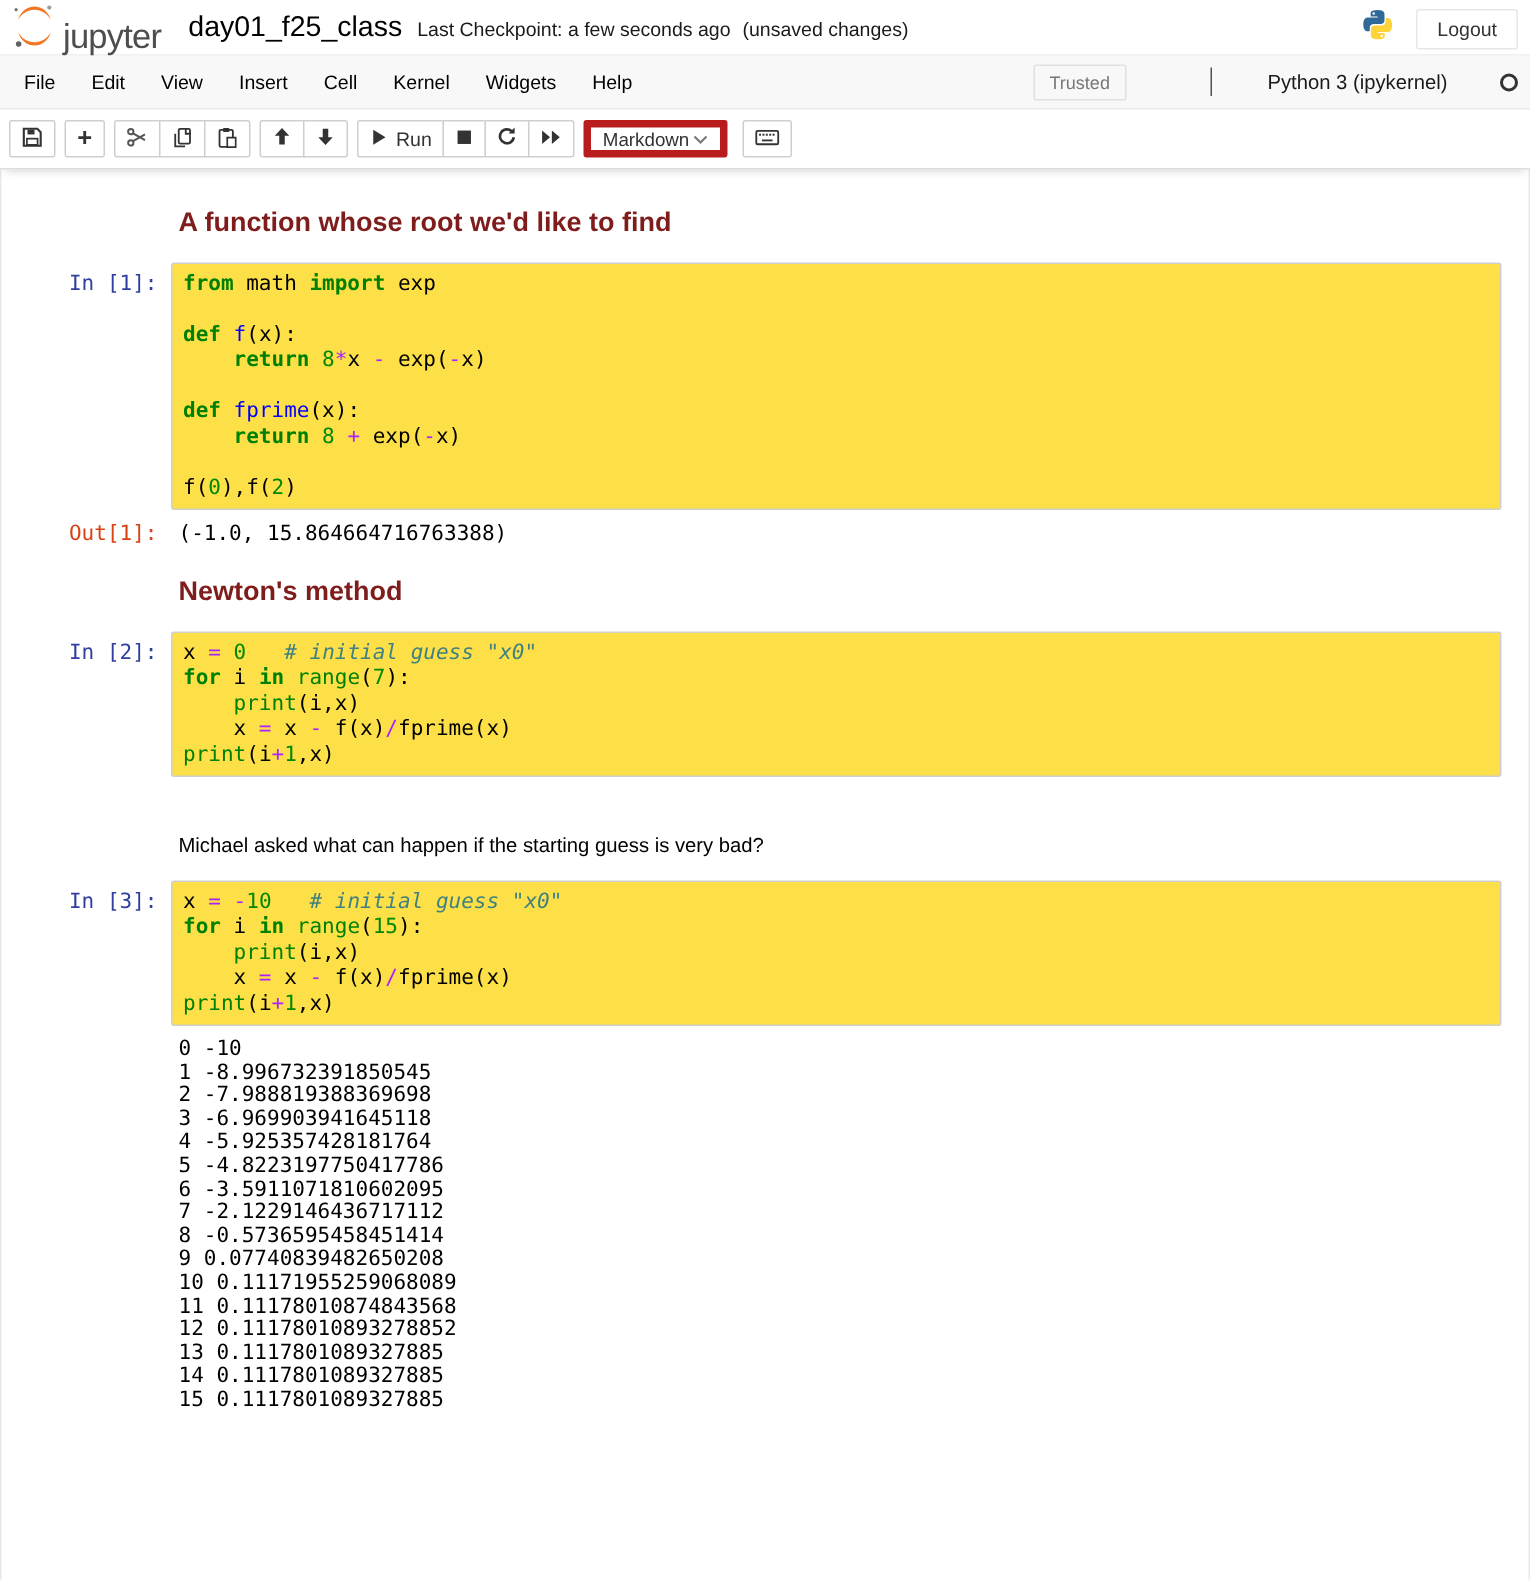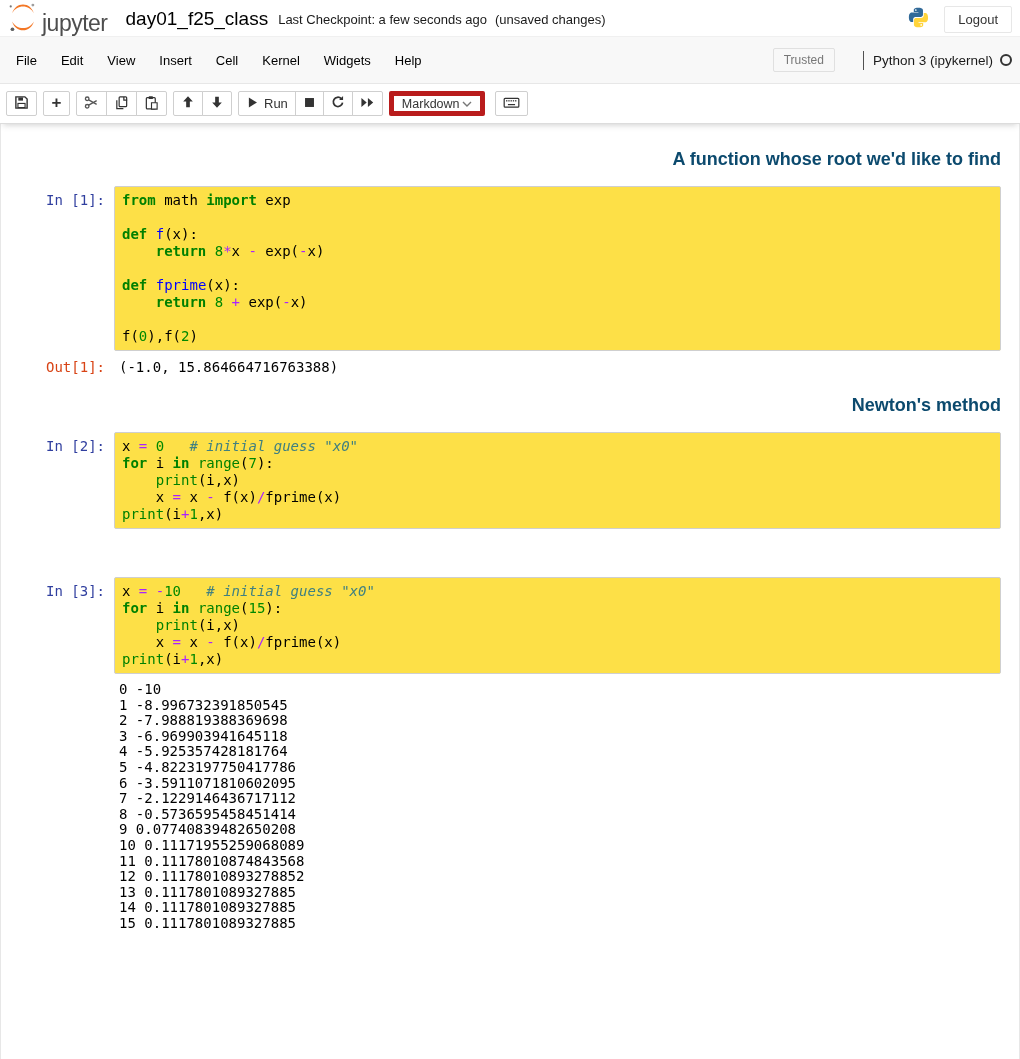--- a/index.html
+++ b/index.html
@@ -17,23 +17,23 @@
   .logo { display:flex; align-items:flex-end; cursor:pointer; margin-right:18px; }
   .logo-word { font-size:23px; color:#4e4e4e; letter-spacing:-0.5px; margin-left:4px; line-height:26px; }
   .nb-title { font-size:19px; color:#000; cursor:pointer; margin-right:10px; }
   .chk { font-size:13px; color:#1a1a1a; margin-right:8px; }
   .unsaved { font-size:13px; color:#1a1a1a; }
   .header-right { margin-left:auto; display:flex; align-items:center; gap:14px; }
   .logout-btn { font-size:13px; color:#333; background:#fff; border:1px solid #e7e7e7;
     border-radius:2px; padding:5px 13px; cursor:pointer; font-family:inherit; }
   
   .menubar { background:#f8f8f8; border-top:1px solid #f0f0f0; border-bottom:1px solid #e7e7e7;
-    display:flex; align-items:center; height:48px; padding:0 8px 0 4px;text-align:right; }
+    display:flex; align-items:center; height:37px; padding:0 8px 0 4px;text-align:right; }
   .menu-item { font-size:13px; color:#000; padding:7px 12px; cursor:pointer; }
-  .menubar-right { margin-left:auto; display:flex; align-items:center; }
+  .menubar-right { margin-left:auto; display:flex; align-items:center;gap:28px; }
   .trusted-badge { font-size:12px; color:#777; border:1px solid #e0e0e0; border-radius:2px;
     padding:4px 10px; background:transparent; cursor:pointer; }
   .kernel-sep { width:1px; height:19px; background:#515151; margin:0 9px 0 28px; }
   .kernel-name { font-size:13.5px; color:#1a1a1a; }
   .kernel-circle { width:12px; height:12px; border:2px solid #333; border-radius:50%;
     display:inline-block; margin-left:7px; }
   
   .toolbar { display:flex; align-items:center; padding:7px 6px; background:#fff; }
   .btn-group { display:inline-flex; margin-right:6px; }
   .tb-btn { height:25px; min-width:27px; background:#fff; border:1px solid #cfcfcf;
@@ -58,21 +58,21 @@
   .in-prompt  { color:#303f9f; }
   .out-prompt { color:#d84315; padding-top:8px; }
   .input-area { flex:1; margin-right:18px; border:1px solid #cfcfcf; border-radius:2px;
     background:#fde047; padding:5px 7px; cursor:text; }
   .input-area pre, .output-pre, .result-pre {
     margin:0; font-family:"DejaVu Sans Mono", monospace; white-space:pre; }
   .input-area pre { font-size:14px; line-height:17px; }
   .output-pre { font-size:14px; line-height:15.6px; padding:8px 0 2px 5px; color:#000; }
   .result-pre { font-size:14px; line-height:16px; padding:8px 0 2px 5px; color:#000; }
   .md-content { flex:1; padding-left:5px; margin-right:18px; cursor:default; }
-  .md-h3 { font-size:18px; font-weight:bold; margin:7px 0 6px 0; line-height:22px; color:#0c4a6e;text-align:right; }
+  .md-h3 { font-size:18px; font-weight:bold; margin:7px 0 6px 0; line-height:22px; color:#7f1d1d; }
   .md-p  { font-size:13.5px; margin:5px 0; color:#000; line-height:17px; }
   
   .tk-kw { color:#008000; font-weight:bold; }
   .tk-bi { color:#008000; }
   .tk-nm { color:#008800; }
   .tk-op { color:#aa22ff; }
   .tk-cm { color:#408080; font-style:italic; }
   .tk-df { color:#0000ff; }
   .tk-pl { color:#000; }
 </style>
@@ -281,20 +281,23 @@
       </div>
     </div>
     <div class="cell">
       <div class="cell-row">
         <div class="prompt"></div>
       </div>
     </div>
     <div class="cell">
       <div class="cell-row">
         <div class="prompt"></div>
+        <div class="md-content">
+          <p class="md-p">Michael asked what can happen if the starting guess is very bad?</p>
+        </div>
       </div>
     </div>
     <div class="cell">
       <div class="cell-row">
         <div class="prompt in-prompt">In [3]:</div>
         <div class="input-area">
           <pre><span class="tk-pl">x </span><span class="tk-op">=</span><span class="tk-pl"> </span><span class="tk-op">-</span><span class="tk-nm">10</span><span class="tk-pl">   </span><span class="tk-cm"># initial guess "x0"</span>
 <span class="tk-kw">for</span><span class="tk-pl"> i </span><span class="tk-kw">in</span><span class="tk-pl"> </span><span class="tk-bi">range</span><span class="tk-pl">(</span><span class="tk-nm">15</span><span class="tk-pl">):</span>
 <span class="tk-pl">    </span><span class="tk-bi">print</span><span class="tk-pl">(i,x)</span>
 <span class="tk-pl">    x </span><span class="tk-op">=</span><span class="tk-pl"> x </span><span class="tk-op">-</span><span class="tk-pl"> f(x)</span><span class="tk-op">/</span><span class="tk-pl">fprime(x)</span>

